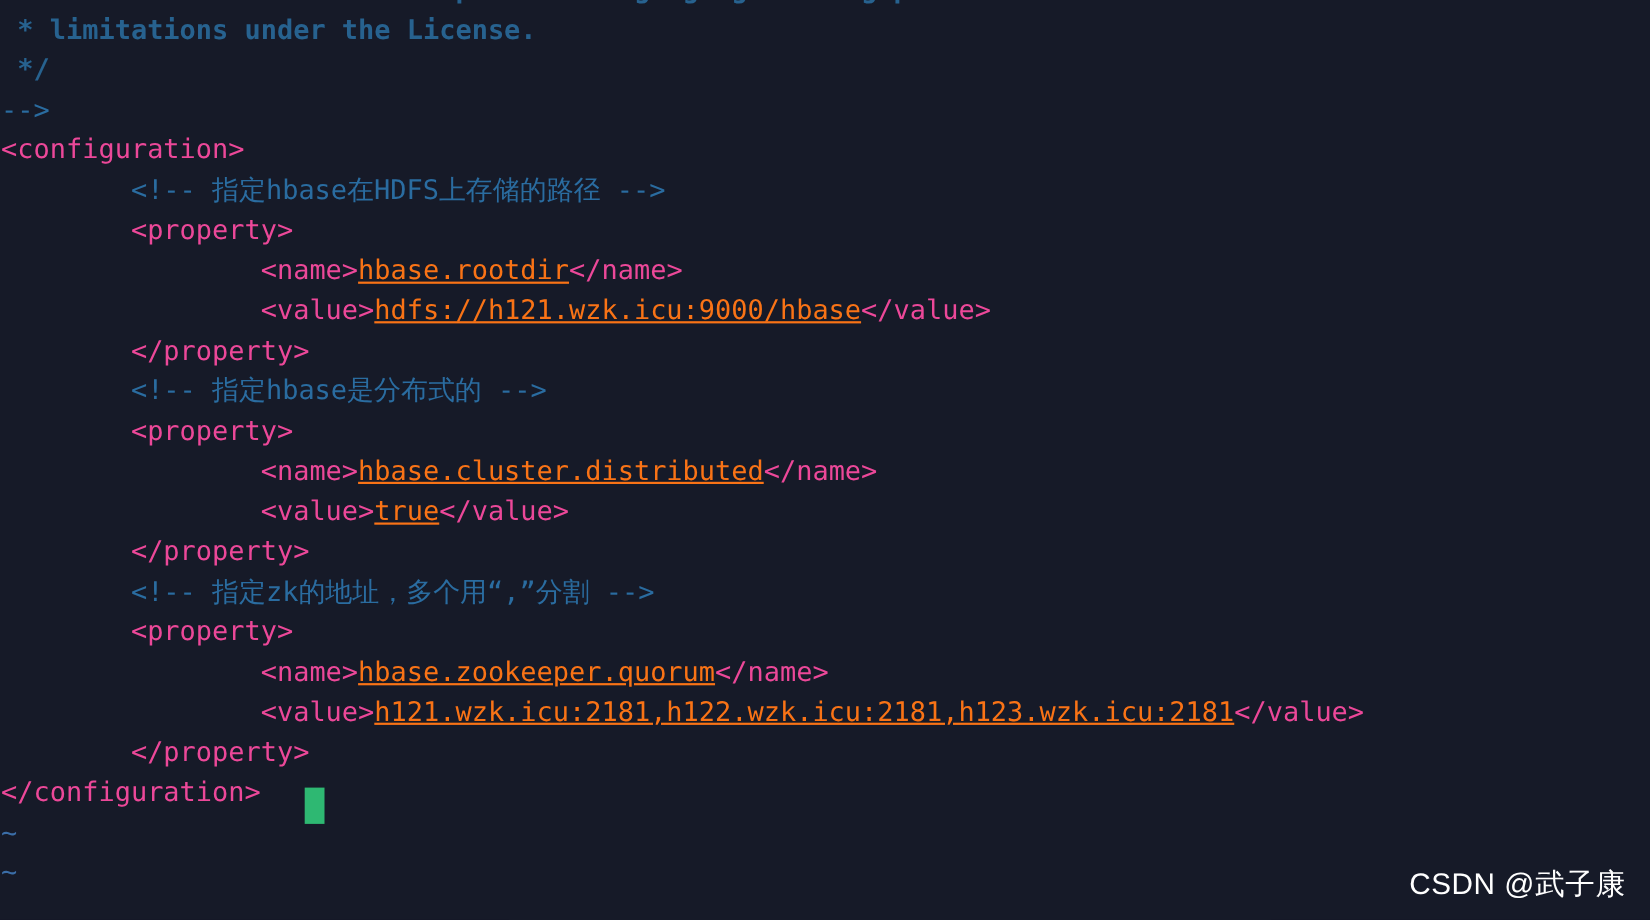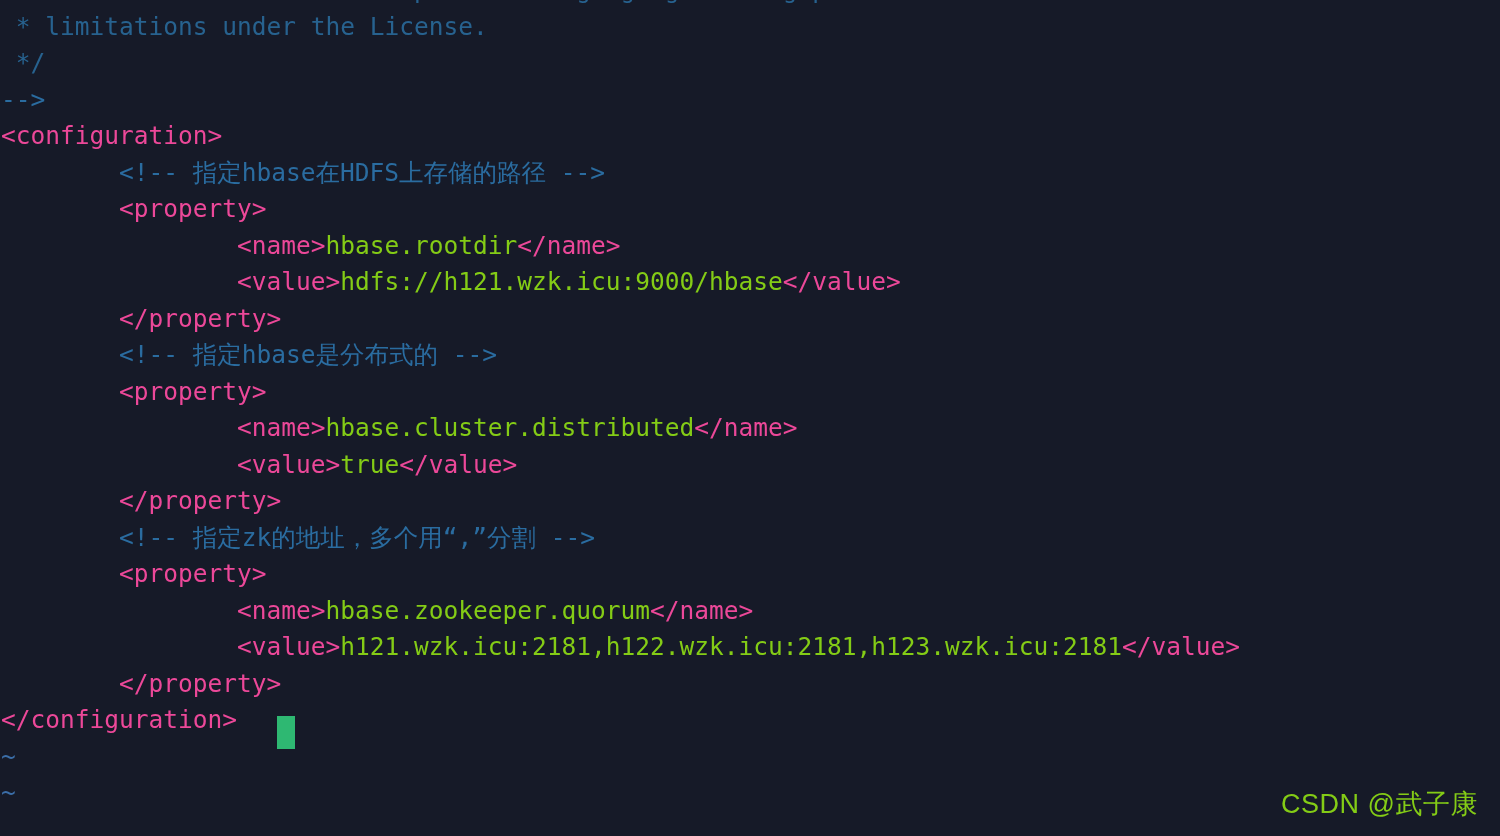--- a/index.html
+++ b/index.html
@@ -38,43 +38,43 @@
 
   .ln {
     display: block;
     height: 36.5px;
     white-space: pre;
     padding-left: 1px;
   }
 
   
   .c-comment   { color: #2a6ca0; }   
-  .c-comment-d { color: #27628f; }   
+  .c-comment-d { color: #27628f; font-weight: bold; }   
   .c-tag       { color: #ec4899; }   
-  .c-text      { color: #84cc16; }   
+  .c-text      { color: #f97316; text-decoration: underline; }   
   .c-tilde     { color: #3b6ea8; }   
 
   
   #cursor {
     position: absolute;
     left: 277px;
     top: 716px;
     width: 18px;
     height: 33px;
     background: #2eb872;
   }
 
   
   #watermark {
     position: absolute;
     right: 22px;
     bottom: 14px;
     font-family: "Liberation Sans", sans-serif;
     font-size: 27px;
-    color: #84cc16;
+    color: #ffffff;
     letter-spacing: 0.5px;
     white-space: nowrap;
     user-select: none;
   }
 </style>
 </head>
 <body>
 
 <div id="editor">
 

